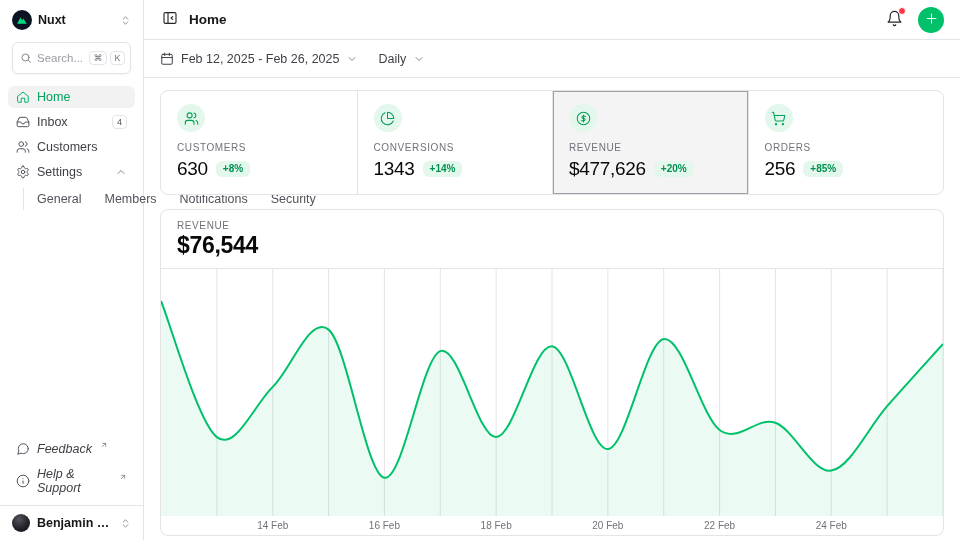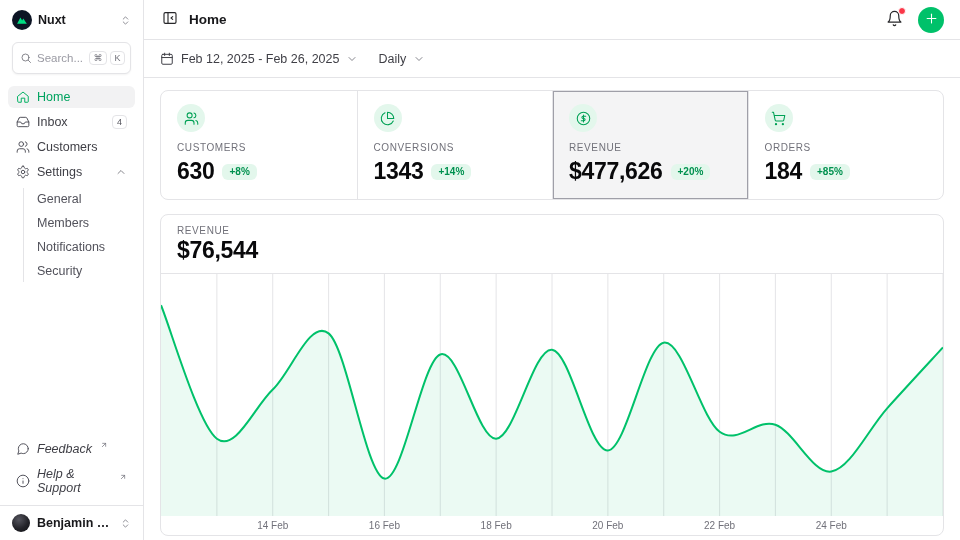--- a/index.html
+++ b/index.html
@@ -16,21 +16,21 @@
   .searchbox input { border:none; outline:none; width:100%; min-width:0; font-size:11.5px; color:#18181b; background:transparent; font-family:inherit; }
   .searchbox input::placeholder { color:#9a9aa3; }
   .kbd { font-size:9px; color:#71717a; border:1px solid #e4e4e7; border-radius:4px; padding:1.5px 3.5px; line-height:1; background:#fff; flex:0 0 auto; }
   nav { display:flex; flex-direction:column; gap:3px; padding:0 8px; }
   .nav-item { display:flex; align-items:center; gap:7px; padding:4px 8px; border-radius:6px; font-size:12.5px; font-weight:500; color:#3f3f46; cursor:pointer; }
   .nav-item .nicon { display:flex; color:#52525b; }
   .nav-item.active { background:#f2f2f3; color:#00a35f; }
   .nav-item.active .nicon { color:#00b061; }
   .mini-badge { margin-left:auto; font-size:9px; border:1px solid #e4e4e7; border-radius:4px; padding:1.5px 4px; color:#52525b; line-height:1; }
   .trail { margin-left:auto; display:flex; color:#71717a; }
-  .sub { list-style:none; margin:2px 0 2px 15px; border-left:1px solid #e4e4e7; display:flex; flex-direction:column; gap:2px; }
+  .sub { list-style:none; margin:2px 0 2px 15px; border-left:1px solid #e4e4e7; display:flex; flex-direction:row; gap:2px; }
   .sub li { padding:4px 8px 4px 13px; font-size:12.5px; font-weight:500; color:#52525b; border-radius:6px; cursor:pointer; }
   .spacer { flex:1; }
   .side-foot { display:flex; flex-direction:column; gap:3px; padding:0 8px 6px;font-style:italic; }
   .ext { display:flex; color:#71717a; transform:translateY(-4px); margin-left:1px; }
   .user-row { border-top:1px solid #e4e4e7; padding:8px 12px; display:flex; align-items:center; gap:7px; font-size:12.5px; font-weight:600; cursor:pointer; }
   .avatar { width:18px; height:18px; border-radius:50%; flex:0 0 18px; background:radial-gradient(circle at 38% 30%, #55555e 0%, #232329 55%, #101014 100%); }
   .user-row .grow { flex:1; overflow:hidden; white-space:nowrap; text-overflow:ellipsis; }
 
   
   main { flex:1; display:flex; flex-direction:column; min-width:0; }
@@ -50,21 +50,21 @@
   .content { flex:1; padding:12px 16px 4px; display:flex; flex-direction:column; gap:14px; min-height:0; }
 
   
   .stats { display:grid; grid-template-columns:repeat(4,1fr); border:1px solid #e4e4e7; border-radius:8px; background:#fff; flex:0 0 auto; overflow:hidden; }
   .stat { padding:13px 16px 14px; border-left:1px solid #e4e4e7; cursor:pointer; }
   .stat:first-child { border-left:none; }
   .stat.selected { background:#f4f4f5; box-shadow:inset 0 0 0 1px #9f9fa8; }
   .icon-circle { width:28px; height:28px; border-radius:50%; background:#e3f7ec; color:#00a155; display:flex; align-items:center; justify-content:center; margin-bottom:10px; }
   .stat-label { font-size:10px; letter-spacing:.6px; font-weight:500; color:#71717a; margin-bottom:5px; text-transform:uppercase; }
   .stat-value-row { display:flex; align-items:center; gap:8px; }
-  .stat-value { font-size:23px; font-weight:700; letter-spacing:-.3px; color:#09090b; }
+  .stat-value { font-size:19px; font-weight:400; letter-spacing:-.3px; color:#09090b; }
   .delta { font-size:10px; font-weight:600; color:#00914f; background:#e3f7ec; padding:3px 7px; border-radius:6px; line-height:1; }
 
   
   .chart-card { flex:1; border:1px solid #e4e4e7; border-radius:8px; display:flex; flex-direction:column; min-height:0; overflow:hidden; background:#fff; }
   .chart-head { padding:10px 16px 9px; border-bottom:1px solid #e4e4e7; flex:0 0 auto; }
   .chart-label { font-size:10px; letter-spacing:.6px; font-weight:500; color:#71717a; text-transform:uppercase; }
   .chart-value { font-size:23px; font-weight:700; letter-spacing:-.3px; margin-top:1px; color:#09090b; }
   .chart-body { flex:1; position:relative; min-height:0; }
   .chart-body svg.plot { position:absolute; left:0; right:0; top:0; height:calc(100% - 18px); width:100%; display:block; }
   .x-axis { position:absolute; left:0; right:0; bottom:0; height:18px; }
@@ -305,21 +305,21 @@
           <div class="stat">
             <span class="icon-circle">
               <svg viewBox="0 0 24 24" width="15" height="15" fill="none" stroke="currentColor" stroke-width="1.7" stroke-linecap="round" stroke-linejoin="round">
                 <circle cx="8" cy="21" r="1"></circle>
                 <circle cx="19" cy="21" r="1"></circle>
                 <path d="M2.05 2.05h2l2.66 12.42a2 2 0 0 0 2 1.58h9.78a2 2 0 0 0 1.95-1.57l1.65-7.43H5.12"></path>
               </svg>
             </span>
             <div class="stat-label">ORDERS</div>
             <div class="stat-value-row">
-              <span class="stat-value">184</span>
+              <span class="stat-value">256</span>
               <span class="delta">+85%</span>
             </div>
           </div>
         </div>
 
       <div class="chart-card">
         <div class="chart-head">
           <div class="chart-label">REVENUE</div>
           <div class="chart-value">$76,544</div>
         </div>

